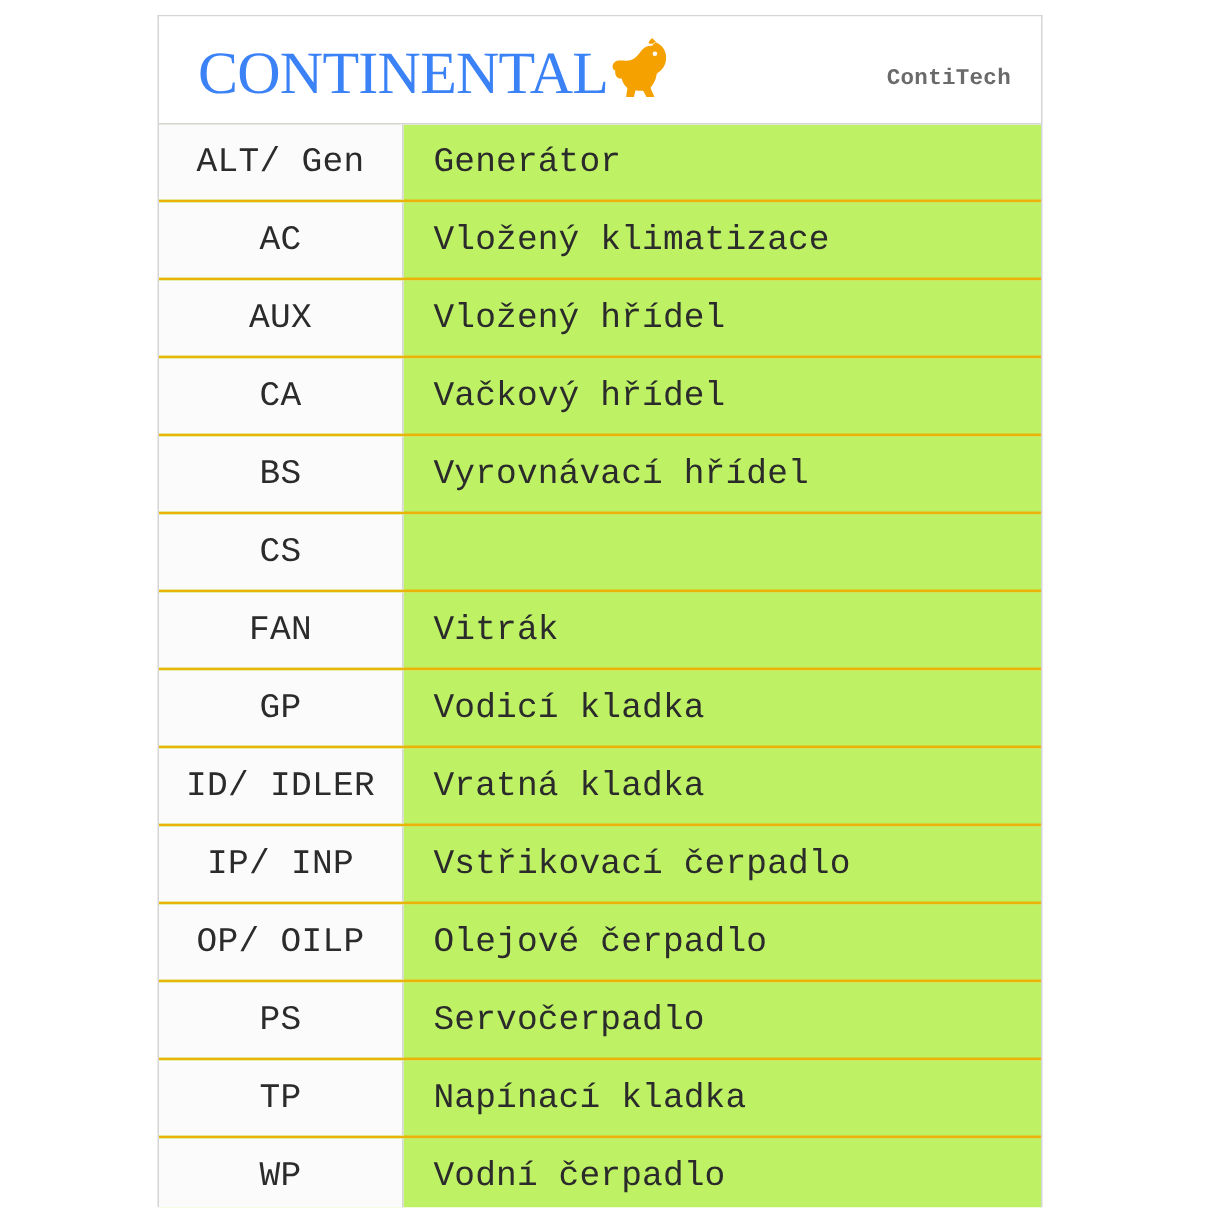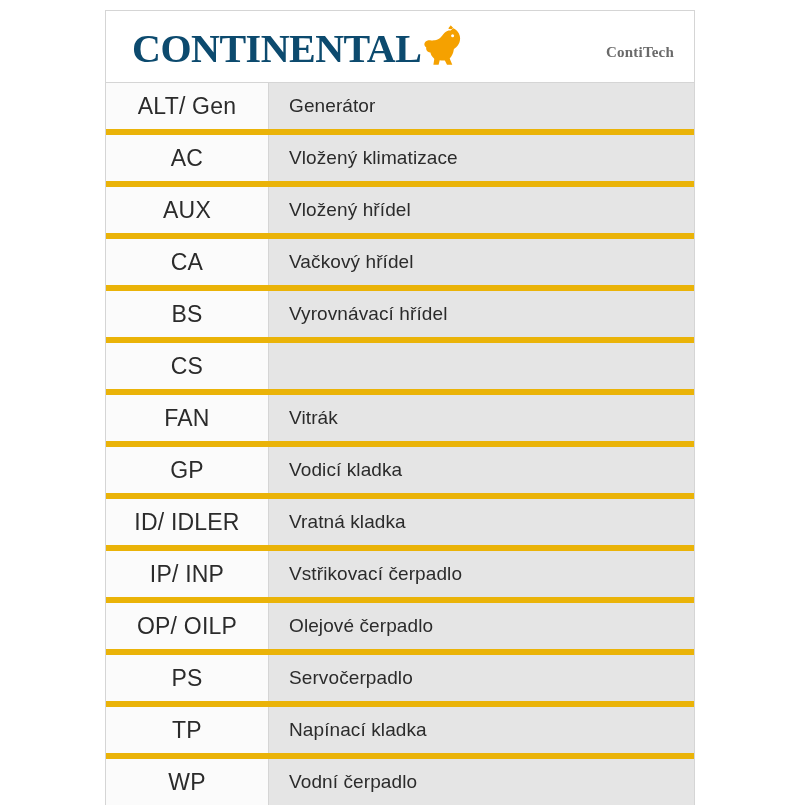--- a/index.html
+++ b/index.html
@@ -39,48 +39,49 @@
     position: absolute;
     left: 26px;
     top: 14px;
     display: flex;
     align-items: flex-end;
     height: 44px;
   }
   .logo-word {
     font-family: "Liberation Serif", serif;
     font-size: 40px;
-    font-weight: 700;
+    font-weight: 400;
     letter-spacing: -0.5px;
-    color: #0c4a6e;
+    color: #3b82f6;
     line-height: 40px;
     white-space: nowrap;
   }
   .logo-horse {
     margin-left: 2px;
     margin-bottom: 2px;
     line-height: 0;
   }
   .logo-sub {
     position: absolute;
     right: 20px;
     top: 33px;
-    font-family: Liberation Serif, serif;
+    font-family: Liberation Mono, monospace;
     font-size: 15px;
     font-weight: 700;
     color: #6a6a6a;
     letter-spacing: 0.2px;
   }
   
   .row {
     display: flex;
     height: 52px;
-    border-bottom: 6px solid #eab308;
+    border-bottom: 2px solid #eab308;
     box-sizing: border-box;
-    background: #e5e5e5;
+    background: #bef264;
+    font-family: Liberation Mono, monospace;
   }
   .cell-code {
     width: 163px;
     min-width: 163px;
     border-right: 1px solid #d5d5d5;
     box-sizing: border-box;
     display: flex;
     align-items: center;
     justify-content: center;
     font-size: 23px;
@@ -88,21 +89,21 @@
     letter-spacing: 0.2px;
     padding: 0 4px;
     background: #fbfbfb;
   }
   .cell-desc {
     flex: 1;
     box-sizing: border-box;
     display: flex;
     align-items: center;
     padding-left: 20px;
-    font-size: 19px;
+    font-size: 23px;
     color: #2b2b2b;
     letter-spacing: 0.1px;
     white-space: nowrap;
     overflow: hidden;
   }
 </style>
 </head>
 <body>
 
 <div id="sheet">

